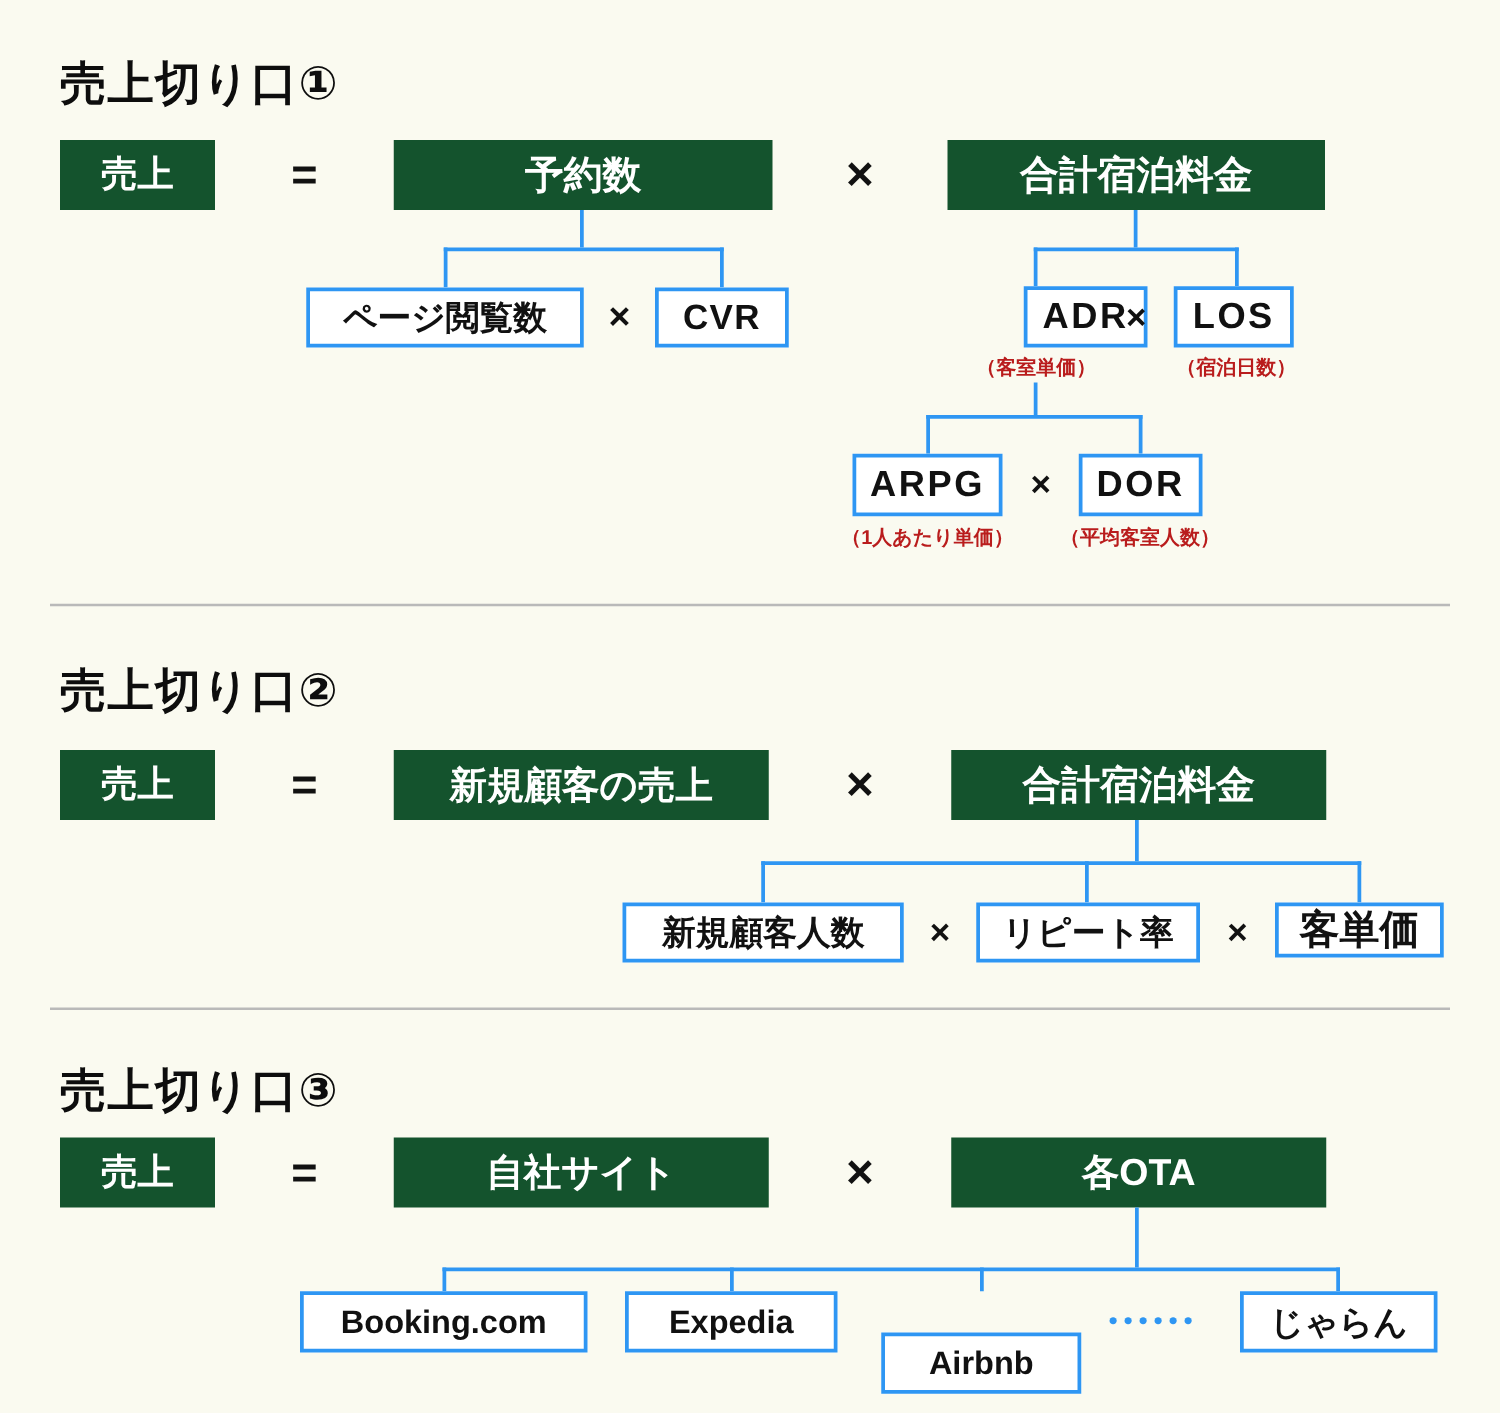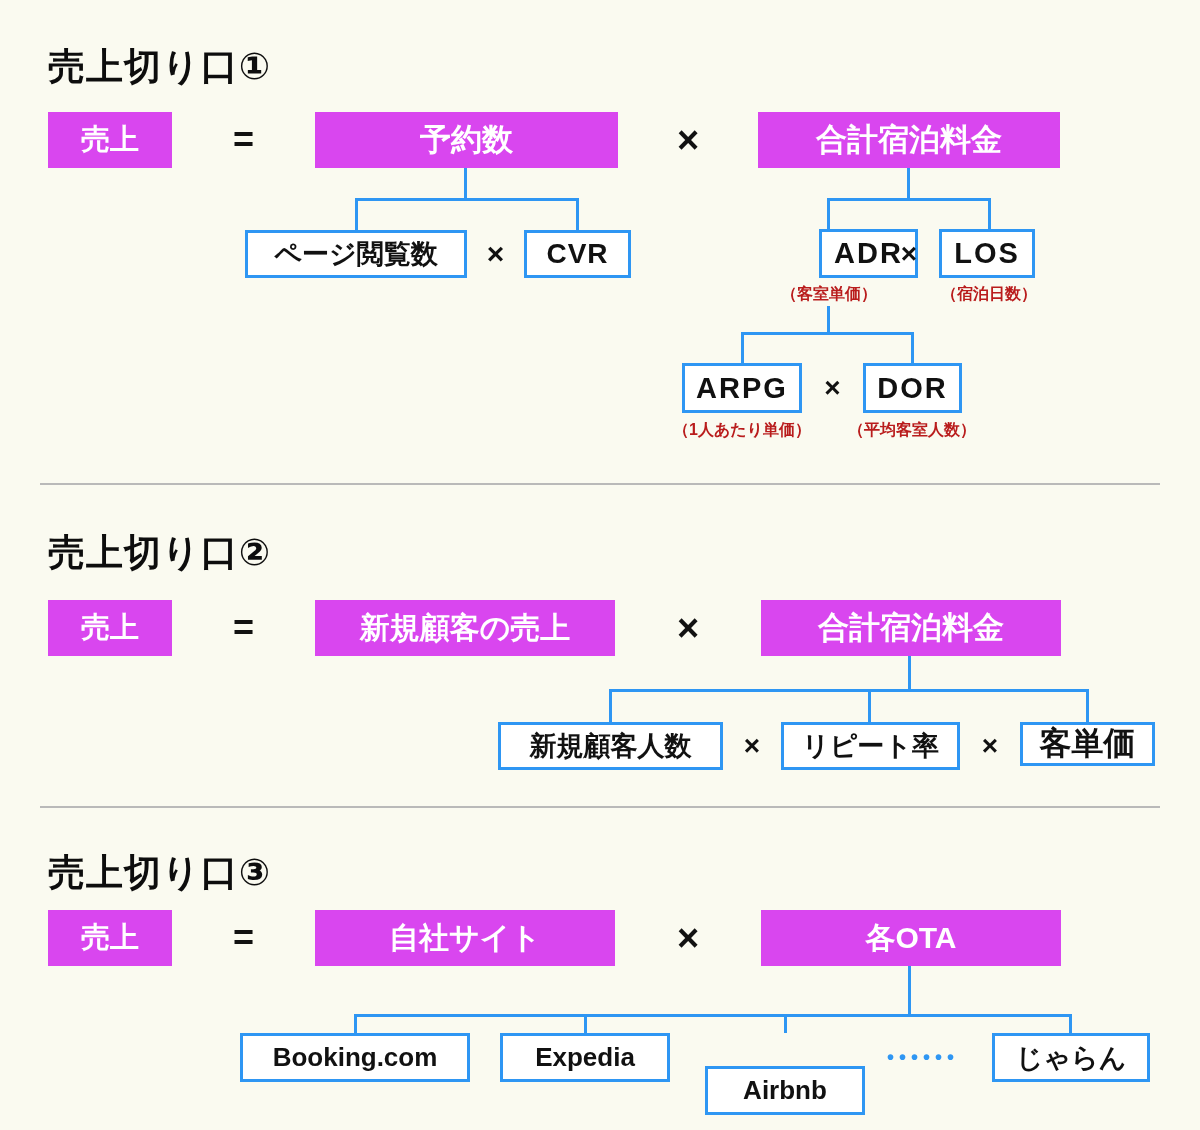--- a/index.html
+++ b/index.html
@@ -13,21 +13,21 @@
     background:#fafaf0;
     overflow:hidden;
   }
   .sec-title{
     position:absolute;left:48px;
     font-size:37px;font-weight:900;color:#0d0d0d;
     letter-spacing:1px;white-space:nowrap;
   }
   .box-blue{
     position:absolute;
-    background:#d946ef;color:#ffffff;
+    background:#14532d;color:#ffffff;
     font-weight:800;
     display:flex;align-items:center;justify-content:center;
     white-space:nowrap;
   }
   .box-white{
     position:absolute;
     background:#ffffff;border:3px solid #2e96f3;color:#111111;
     font-weight:800;box-sizing:border-box;
     display:flex;align-items:center;justify-content:center;
     white-space:nowrap;

